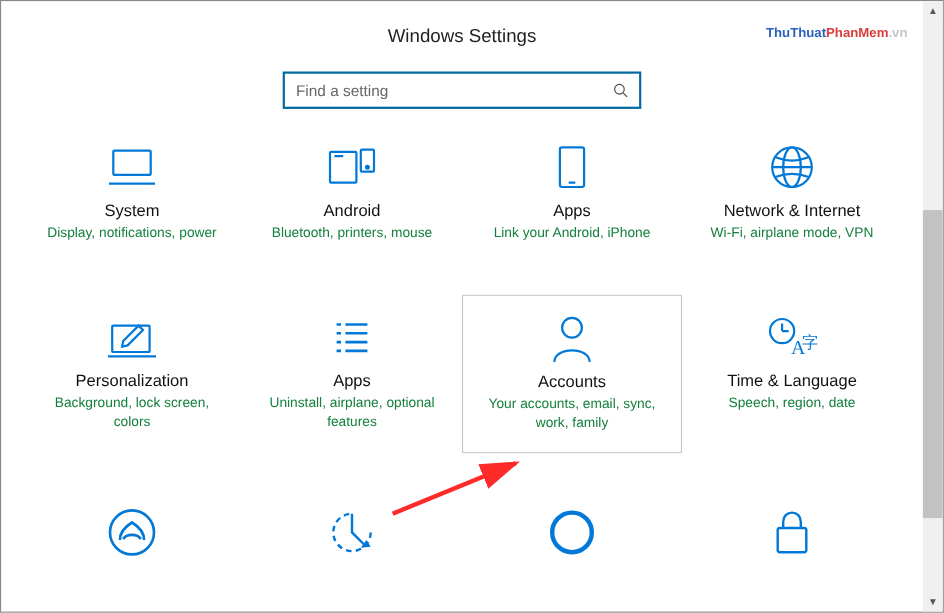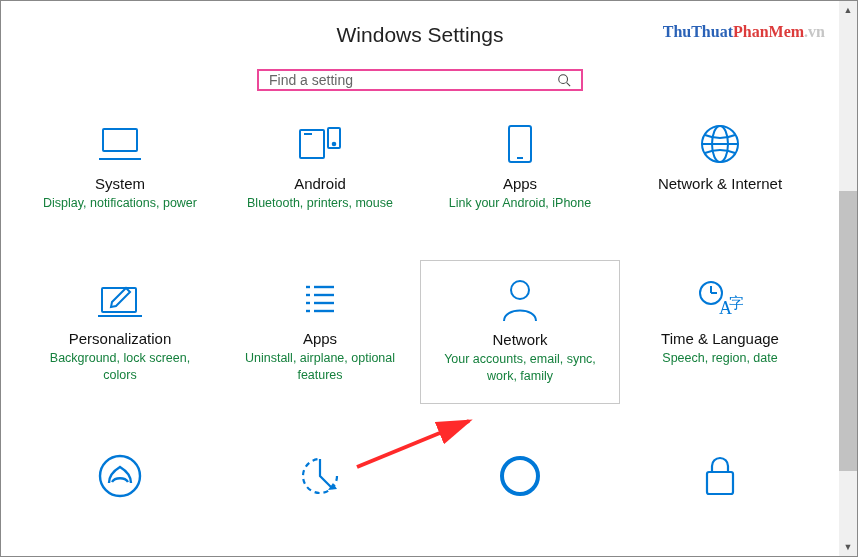--- a/index.html
+++ b/index.html
@@ -16,45 +16,44 @@
     position: absolute;
     left: 0; right: 18px; top: 0; bottom: 0;
     overflow: hidden;
   }
   .header {
     text-align: center;
     padding-top: 22px;
     position: relative;
   }
   .title {
-    font-size: 21px;
+    font-size: 17px;
     font-weight: 400;
     color: #222;
   }
   .watermark {
     position: absolute;
     top: 22px;
     right: 14px;
-    font-size: 16px;
+    font-size: 12px;
     font-weight: 700;
     white-space: nowrap;
-    font-family: Liberation Serif, serif;
   }
   .watermark .a { color: #2a62b7; }
   .watermark .b { color: #dc3b3b; }
   .watermark .c { color: #c6c6c6; }
   .search-wrap {
     display: flex;
     justify-content: center;
     margin-top: 22px;
   }
   .search-box {
     width: 326px;
-    height: 22px;
-    border: 2px solid #ec4899;
+    height: 34px;
+    border: 2px solid #0369a1;
     display: flex;
     align-items: center;
     padding: 0 10px;
   }
   .search-input {
     flex: 1;
     border: none;
     outline: none;
     font-size: 14px;
     color: #333;
@@ -197,20 +196,21 @@
       <div class="icon">
         <svg width="42" height="42" viewBox="0 0 42 42" fill="none" stroke="#0078d7" stroke-width="2">
           <circle cx="21" cy="21" r="18"></circle>
           <ellipse cx="21" cy="21" rx="8" ry="18"></ellipse>
           <line x1="3" y1="21" x2="39" y2="21"></line>
           <path d="M6 12 Q21 18 36 12"></path>
           <path d="M6 30 Q21 24 36 30"></path>
         </svg>
       </div>
       <div class="label">Network &amp; Internet</div>
+      <div class="desc">Wi-Fi, airplane mode, VPN</div>
     </div>
 
     <div class="tile">
       <div class="icon">
         <svg width="44" height="38" viewBox="0 0 44 38" fill="none" stroke="#0078d7" stroke-width="2">
           <rect x="4" y="8" width="34" height="24" rx="1"></rect>
           <line x1="0" y1="36" x2="44" y2="36"></line>
           <path d="M14 22 L28 8 L32 12 L18 26 L13 27 Z"></path>
         </svg>
       </div>
@@ -235,21 +235,21 @@
       <div class="desc">Uninstall, airplane, optional features</div>
     </div>
 
     <div class="tile highlight">
       <div class="icon">
         <svg width="40" height="46" viewBox="0 0 40 46" fill="none" stroke="#0078d7" stroke-width="2">
           <circle cx="20" cy="13" r="9"></circle>
           <path d="M4 44 C4 30 36 30 36 44"></path>
         </svg>
       </div>
-      <div class="label">Network</div>
+      <div class="label">Accounts</div>
       <div class="desc">Your accounts, email, sync, work, family</div>
     </div>
 
     <div class="tile">
       <div class="icon">
         <svg width="46" height="42" viewBox="0 0 46 42" fill="none" stroke="#0078d7" stroke-width="2">
           <circle cx="14" cy="15" r="11"></circle>
           <line x1="14" y1="15" x2="14" y2="8"></line>
           <line x1="14" y1="15" x2="20" y2="15"></line>
           <text x="22" y="36" font-size="18" fill="#0078d7" stroke="none" font-family="Segoe UI">A</text>

